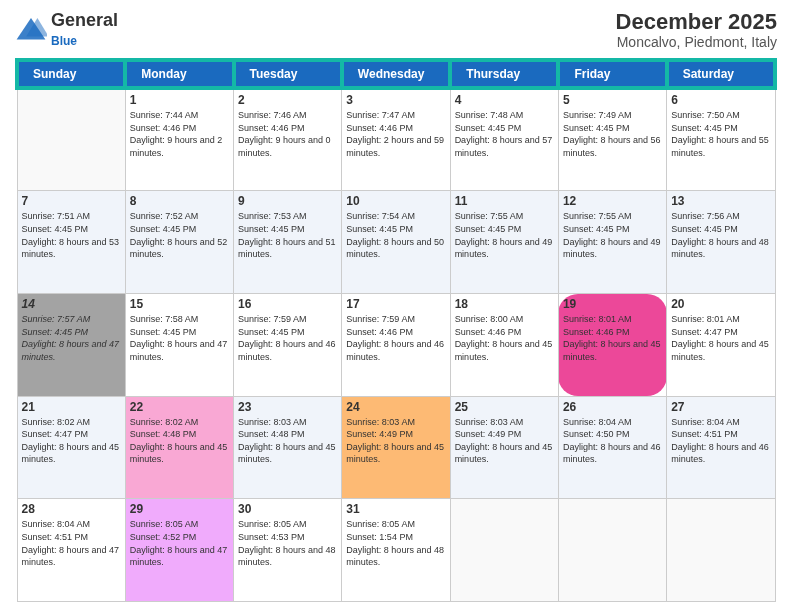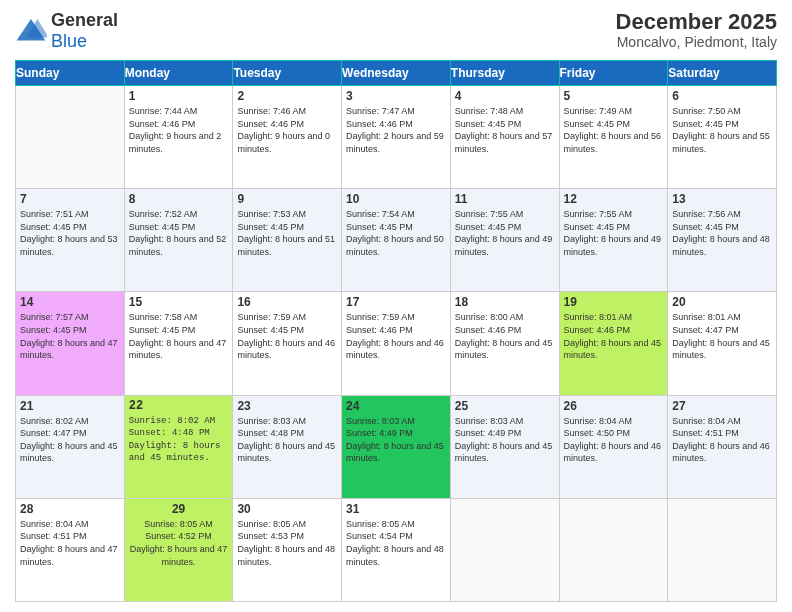--- a/index.html
+++ b/index.html
@@ -28,22 +28,22 @@
       display: flex;
       align-items: center;
       gap: 4px;
     }
     .logo-text-general {
       font-size: 18px;
       font-weight: bold;
       color: #333;
     }
     .logo-text-blue {
-      font-size: 18px;
-      font-weight: normal;
+      font-size: 12px;
+      font-weight: bold;
       color: #1a6abf;
     }
     .logo-icon {
       width: 32px;
       height: 32px;
     }
     .title-block {
       text-align: right;
     }
     .month-title {
@@ -60,23 +60,23 @@
       flex: 1;
       border-collapse: collapse;
       width: 100%;
       table-layout: fixed;
     }
     .calendar thead tr th {
       background: #1a6abf;
       color: #fff;
       font-size: 12px;
       font-weight: bold;
-      padding: 5px 0;
+      padding: 5px 14px;
       text-align: left;
-      border: 1px solid #14b8a6;
+      border: 4px solid #14b8a6;
     }
     .calendar tbody tr td {
       vertical-align: top;
       border: 1px solid #ccc;
       padding: 3px 4px;
       font-size: 9.5px;
       color: #333;
       height: 88px;
     }
     .day-number {
@@ -205,21 +205,21 @@
         <span class="day-info">Daylight: 8 hours and 49 minutes.</span>
       </td>
           <td style="background: rgb(240, 244, 250); margin-top: 28px;">
         <span class="day-number">13</span>
         <span class="day-info">Sunrise: 7:56 AM</span><br>
         <span class="day-info">Sunset: 4:45 PM</span><br>
         <span class="day-info">Daylight: 8 hours and 48 minutes.</span>
       </td>
         </tr>
         <tr>
-          <td style="background: #f0abfc;">
+          <td style="background: #a3a3a3; font-style: italic;">
         <span class="day-number">14</span>
         <span class="day-info">Sunrise: 7:57 AM</span><br>
         <span class="day-info">Sunset: 4:45 PM</span><br>
         <span class="day-info">Daylight: 8 hours and 47 minutes.</span>
       </td>
           <td style="background: rgb(255, 255, 255);">
         <span class="day-number">15</span>
         <span class="day-info">Sunrise: 7:58 AM</span><br>
         <span class="day-info">Sunset: 4:45 PM</span><br>
         <span class="day-info">Daylight: 8 hours and 47 minutes.</span>
@@ -235,53 +235,53 @@
         <span class="day-info">Sunrise: 7:59 AM</span><br>
         <span class="day-info">Sunset: 4:46 PM</span><br>
         <span class="day-info">Daylight: 8 hours and 46 minutes.</span>
       </td>
           <td style="background: rgb(255, 255, 255);">
         <span class="day-number">18</span>
         <span class="day-info">Sunrise: 8:00 AM</span><br>
         <span class="day-info">Sunset: 4:46 PM</span><br>
         <span class="day-info">Daylight: 8 hours and 45 minutes.</span>
       </td>
-          <td style="background: #bef264;">
+          <td style="background: #ec4899; border-radius: 20px;">
         <span class="day-number">19</span>
         <span class="day-info">Sunrise: 8:01 AM</span><br>
         <span class="day-info">Sunset: 4:46 PM</span><br>
         <span class="day-info">Daylight: 8 hours and 45 minutes.</span>
       </td>
           <td style="background: rgb(255, 255, 255);">
         <span class="day-number">20</span>
         <span class="day-info">Sunrise: 8:01 AM</span><br>
         <span class="day-info">Sunset: 4:47 PM</span><br>
         <span class="day-info">Daylight: 8 hours and 45 minutes.</span>
       </td>
         </tr>
         <tr>
           <td style="background: rgb(240, 244, 250);">
         <span class="day-number">21</span>
         <span class="day-info">Sunrise: 8:02 AM</span><br>
         <span class="day-info">Sunset: 4:47 PM</span><br>
         <span class="day-info">Daylight: 8 hours and 45 minutes.</span>
       </td>
-          <td style="background: #bef264; font-family: Liberation Mono, monospace;">
+          <td style="background: #f9a8d4;">
         <span class="day-number">22</span>
         <span class="day-info">Sunrise: 8:02 AM</span><br>
         <span class="day-info">Sunset: 4:48 PM</span><br>
         <span class="day-info">Daylight: 8 hours and 45 minutes.</span>
       </td>
           <td style="background: rgb(240, 244, 250); margin-left: 20px;">
         <span class="day-number">23</span>
         <span class="day-info">Sunrise: 8:03 AM</span><br>
         <span class="day-info">Sunset: 4:48 PM</span><br>
         <span class="day-info">Daylight: 8 hours and 45 minutes.</span>
       </td>
-          <td style="background: #22c55e; margin-top: 9px;">
+          <td style="background: #fdba74; margin-top: 9px;">
         <span class="day-number">24</span>
         <span class="day-info">Sunrise: 8:03 AM</span><br>
         <span class="day-info">Sunset: 4:49 PM</span><br>
         <span class="day-info">Daylight: 8 hours and 45 minutes.</span>
       </td>
           <td style="background: rgb(240, 244, 250);">
         <span class="day-number">25</span>
         <span class="day-info">Sunrise: 8:03 AM</span><br>
         <span class="day-info">Sunset: 4:49 PM</span><br>
         <span class="day-info">Daylight: 8 hours and 45 minutes.</span>
@@ -299,36 +299,36 @@
         <span class="day-info">Daylight: 8 hours and 46 minutes.</span>
       </td>
         </tr>
         <tr>
           <td style="background: rgb(255, 255, 255);">
         <span class="day-number">28</span>
         <span class="day-info">Sunrise: 8:04 AM</span><br>
         <span class="day-info">Sunset: 4:51 PM</span><br>
         <span class="day-info">Daylight: 8 hours and 47 minutes.</span>
       </td>
-          <td style="background: #bef264; text-align: center;">
+          <td style="background: #f0abfc;">
         <span class="day-number">29</span>
         <span class="day-info">Sunrise: 8:05 AM</span><br>
         <span class="day-info">Sunset: 4:52 PM</span><br>
         <span class="day-info">Daylight: 8 hours and 47 minutes.</span>
       </td>
           <td style="background: rgb(255, 255, 255);">
         <span class="day-number">30</span>
         <span class="day-info">Sunrise: 8:05 AM</span><br>
         <span class="day-info">Sunset: 4:53 PM</span><br>
         <span class="day-info">Daylight: 8 hours and 48 minutes.</span>
       </td>
           <td style="background: rgb(255, 255, 255);">
         <span class="day-number">31</span>
         <span class="day-info">Sunrise: 8:05 AM</span><br>
-        <span class="day-info">Sunset: 4:54 PM</span><br>
+        <span class="day-info">Sunset: 1:54 PM</span><br>
         <span class="day-info">Daylight: 8 hours and 48 minutes.</span>
       </td>
           <td class="empty-cell" style="background: rgb(249, 249, 249);"></td>
           <td class="empty-cell" style="background: rgb(249, 249, 249);"></td>
           <td class="empty-cell" style="background: rgb(249, 249, 249);"></td>
         </tr>
       </tbody>
   </table>
 </div>
 

